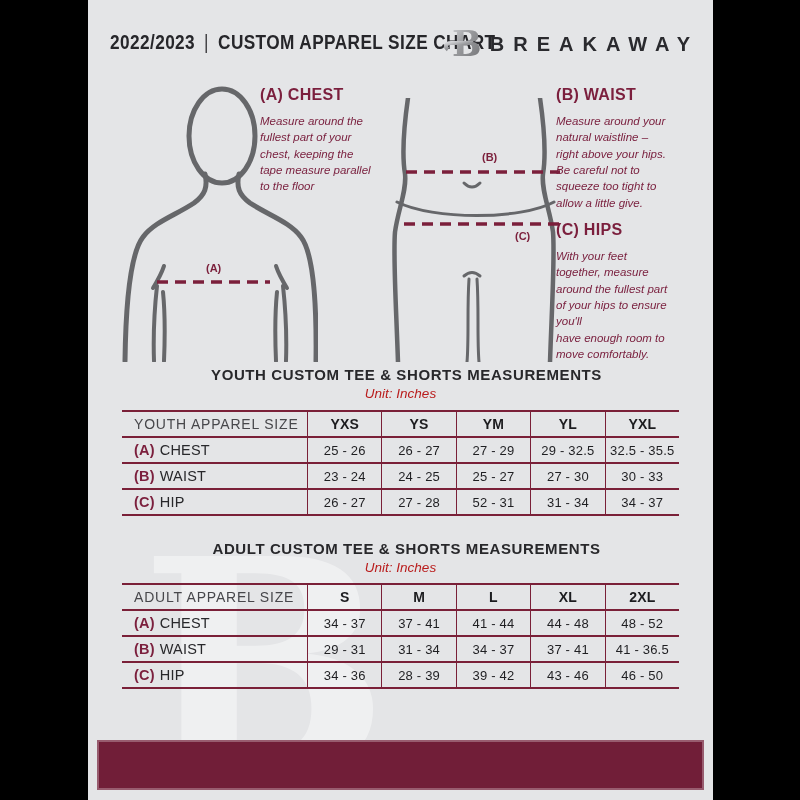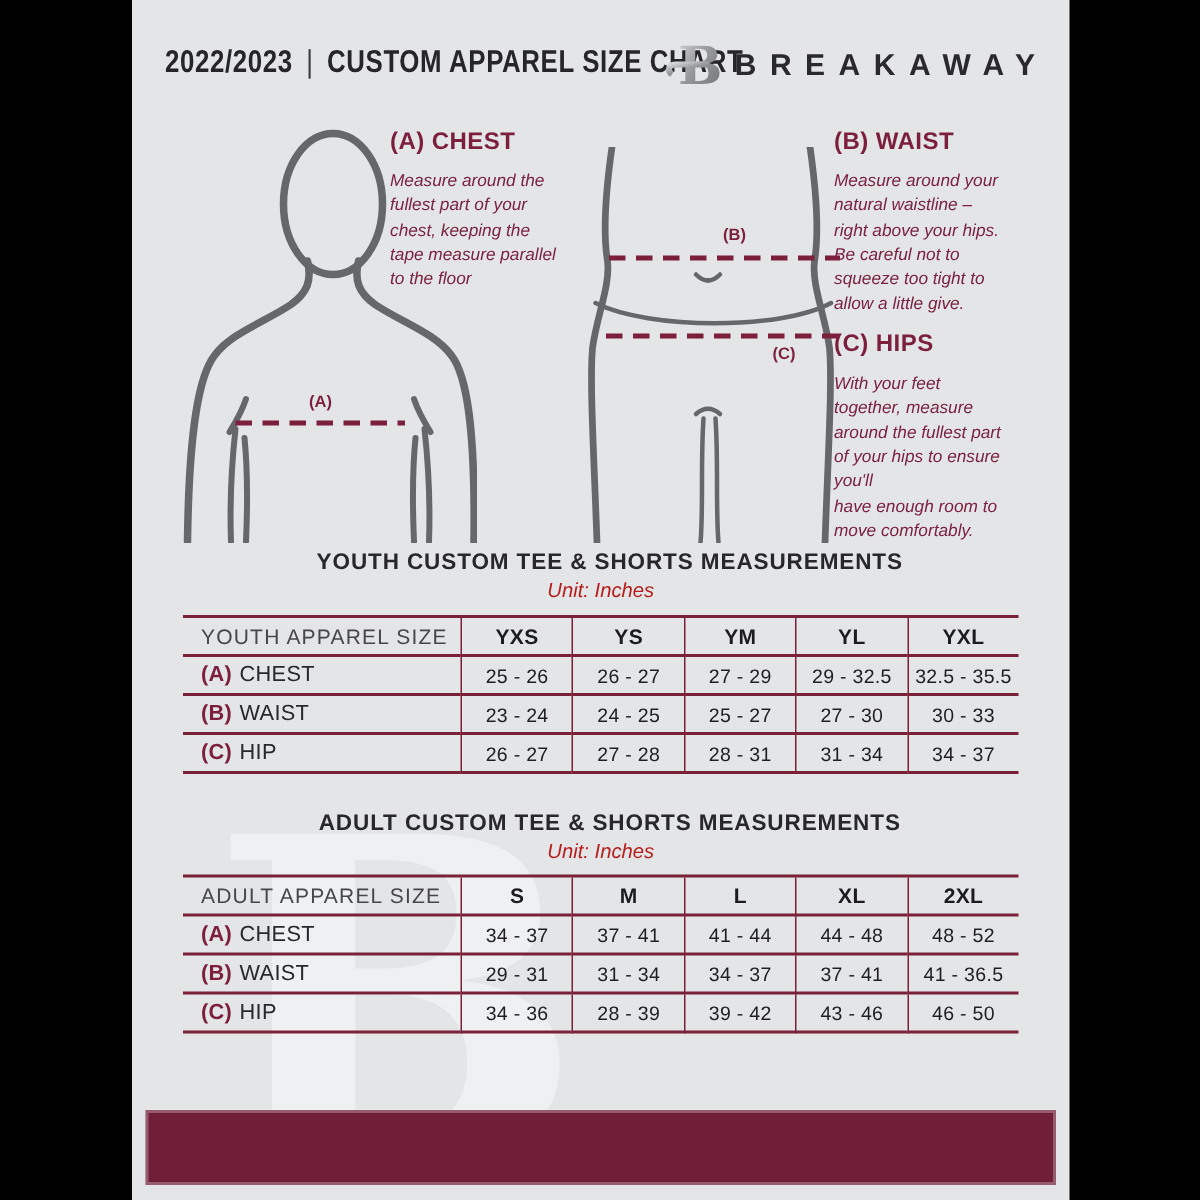--- a/index.html
+++ b/index.html
@@ -188,21 +188,21 @@
       <div class="cell vline">25 - 27</div>
       <div class="cell vline">27 - 30</div>
       <div class="cell vline">30 - 33</div>
 
       <div class="cell first rowlabel">
         <span class="prefix">(C)</span>
         <span>HIP</span>
       </div>
       <div class="cell vline">26 - 27</div>
       <div class="cell vline">27 - 28</div>
-      <div class="cell vline">28 - 31</div>
+      <div class="cell vline">52 - 31</div>
       <div class="cell vline">31 - 34</div>
       <div class="cell vline">34 - 37</div>
     </div>
 
     <div class="sec-head sec-adult">
       <div class="t">ADULT CUSTOM TEE &amp; SHORTS MEASUREMENTS</div>
       <div class="u">Unit: Inches</div>
     </div>
     <div class="size-table tbl-adult">
       <div class="cell first tablehead">ADULT APPAREL SIZE</div>

